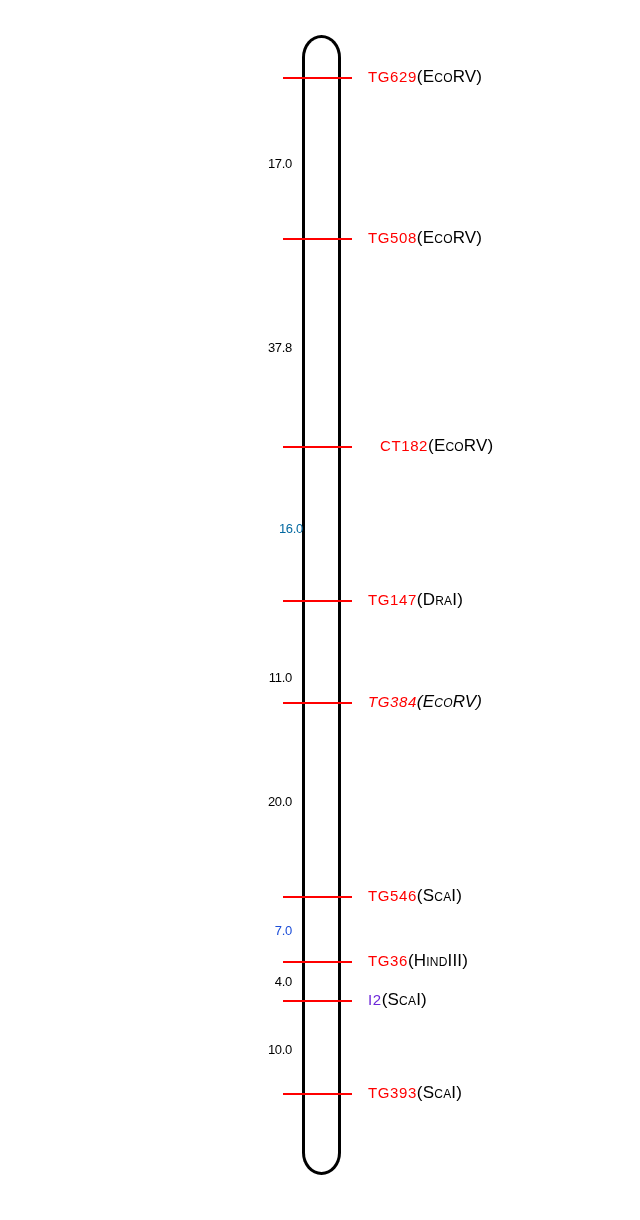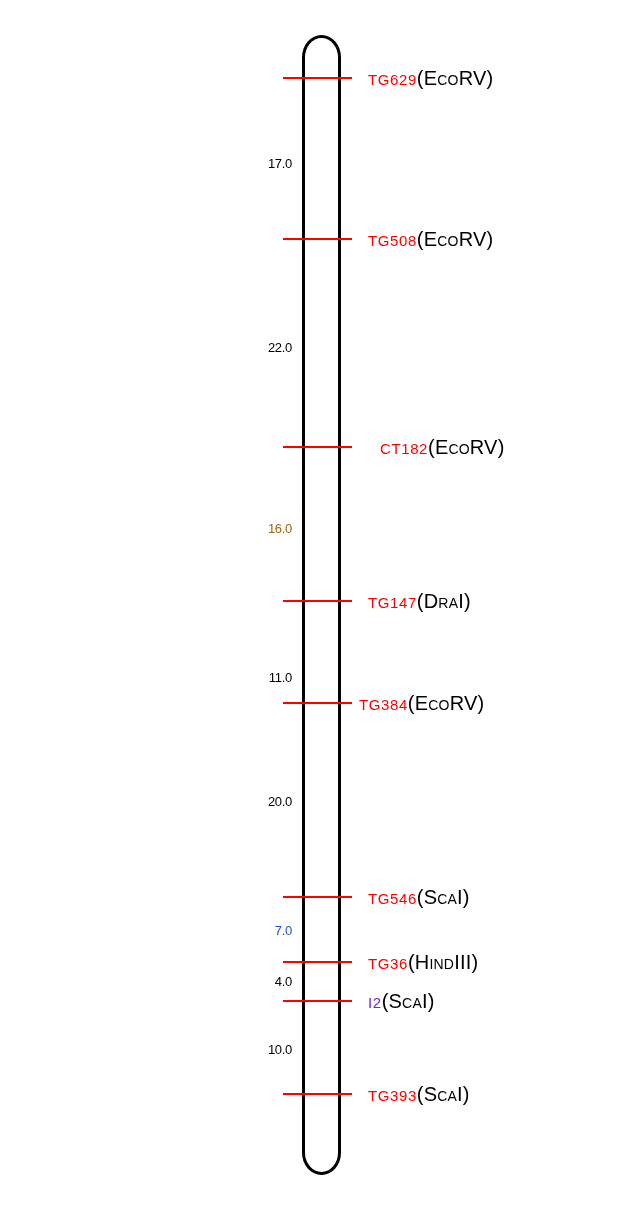--- a/index.html
+++ b/index.html
@@ -64,21 +64,21 @@
     font-family: "Liberation Sans", sans-serif;
     line-height: 1;
   }
   .marker-name {
     color: #ff0000;
     font-size: 15px;
     letter-spacing: 0.6px;
   }
   .marker-enzyme {
     color: #000000;
-    font-size: 20px;
+    font-size: 17px;
     font-variant: small-caps;
     letter-spacing: 0.2px;
   }
 
   
   .distance-label {
     position: absolute;
     color: #000000;
     font-size: 13px;
     font-family: "Liberation Sans", sans-serif;
@@ -103,35 +103,35 @@
   <div id="markers-layer">
       <div class="marker-tick" style="left: 283px; top: 77px; width: 69px; background: rgb(255, 0, 0);"></div>
       <div class="marker-label" style="left: 368px; top: 68px;"><span class="marker-name" style="color: rgb(255, 0, 0);">TG629</span><span class="marker-enzyme" style="color: rgb(0, 0, 0);">(EcoRV)</span></div>
       <div class="marker-tick" style="left: 283px; top: 238px; width: 69px; background: rgb(255, 0, 0);"></div>
       <div class="marker-label" style="left: 368px; top: 229px;"><span class="marker-name" style="color: rgb(255, 0, 0);">TG508</span><span class="marker-enzyme" style="color: rgb(0, 0, 0);">(EcoRV)</span></div>
       <div class="marker-tick" style="left: 283px; top: 446px; width: 69px; background: rgb(255, 0, 0);"></div>
       <div class="marker-label" style="left: 380px; top: 437px;"><span class="marker-name" style="color: rgb(255, 0, 0);">CT182</span><span class="marker-enzyme" style="color: rgb(0, 0, 0);">(EcoRV)</span></div>
       <div class="marker-tick" style="left: 283px; top: 600px; width: 69px; background: rgb(255, 0, 0);"></div>
       <div class="marker-label" style="left: 368px; top: 591px;"><span class="marker-name" style="color: rgb(255, 0, 0);">TG147</span><span class="marker-enzyme" style="color: rgb(0, 0, 0);">(DraI)</span></div>
       <div class="marker-tick" style="left: 283px; top: 702px; width: 69px; background: rgb(255, 0, 0);"></div>
-      <div class="marker-label" style="left: 359px; top: 693px;"><span class="marker-name" style="color: rgb(255, 0, 0);">TG384</span><span class="marker-enzyme" style="color: rgb(0, 0, 0);">(EcoRV)</span></div>
+      <div class="marker-label" style="left: 368px; top: 693px; font-style: italic;"><span class="marker-name" style="color: rgb(255, 0, 0);">TG384</span><span class="marker-enzyme" style="color: rgb(0, 0, 0);">(EcoRV)</span></div>
       <div class="marker-tick" style="left: 283px; top: 896px; width: 69px; background: rgb(255, 0, 0);"></div>
       <div class="marker-label" style="left: 368px; top: 887px;"><span class="marker-name" style="color: rgb(255, 0, 0); margin-top: 18px;">TG546</span><span class="marker-enzyme" style="color: rgb(0, 0, 0);">(ScaI)</span></div>
       <div class="marker-tick" style="left: 283px; top: 961px; width: 69px; background: rgb(255, 0, 0);"></div>
       <div class="marker-label" style="left: 368px; top: 952px;"><span class="marker-name" style="color: rgb(255, 0, 0);">TG36</span><span class="marker-enzyme" style="color: rgb(0, 0, 0);">(HindIII)</span></div>
       <div class="marker-tick" style="left: 283px; top: 1000px; width: 69px; background: rgb(255, 0, 0);"></div>
       <div class="marker-label" style="left: 368px; top: 991px;"><span class="marker-name" style="color: #6d28d9;">I2</span><span class="marker-enzyme" style="color: rgb(0, 0, 0);">(ScaI)</span></div>
       <div class="marker-tick" style="left: 283px; top: 1093px; width: 69px; background: rgb(255, 0, 0);"></div>
       <div class="marker-label" style="left: 368px; top: 1084px;"><span class="marker-name" style="color: rgb(255, 0, 0);">TG393</span><span class="marker-enzyme" style="color: rgb(0, 0, 0);">(ScaI)</span></div>
     </div>
 
   <div id="distances-layer">
       <div class="distance-label" style="left: 222px; width: 70px; top: 157px; color: rgb(0, 0, 0);">17.0</div>
-      <div class="distance-label" style="left: 222px; width: 70px; top: 341px; color: rgb(0, 0, 0);">22.0</div>
-      <div class="distance-label" style="left: 222px; width: 70px; top: 522px; color: #a16207;">16.0</div>
+      <div class="distance-label" style="left: 222px; width: 70px; top: 341px; color: rgb(0, 0, 0);">37.8</div>
+      <div class="distance-label" style="left: 233px; width: 70px; top: 522px; color: #0369a1;">16.0</div>
       <div class="distance-label" style="left: 222px; width: 70px; top: 649px; color: rgb(0, 0, 0); margin-top: 22px;">11.0</div>
       <div class="distance-label" style="left: 222px; width: 70px; top: 795px; color: rgb(0, 0, 0);">20.0</div>
       <div class="distance-label" style="left: 222px; width: 70px; top: 924px; color: #1d4ed8;">7.0</div>
       <div class="distance-label" style="left: 222px; width: 70px; top: 975px; color: rgb(0, 0, 0);">4.0</div>
       <div class="distance-label" style="left: 222px; width: 70px; top: 1043px; color: rgb(0, 0, 0);">10.0</div>
     </div>
 
 </div>
 
 </body></html>

